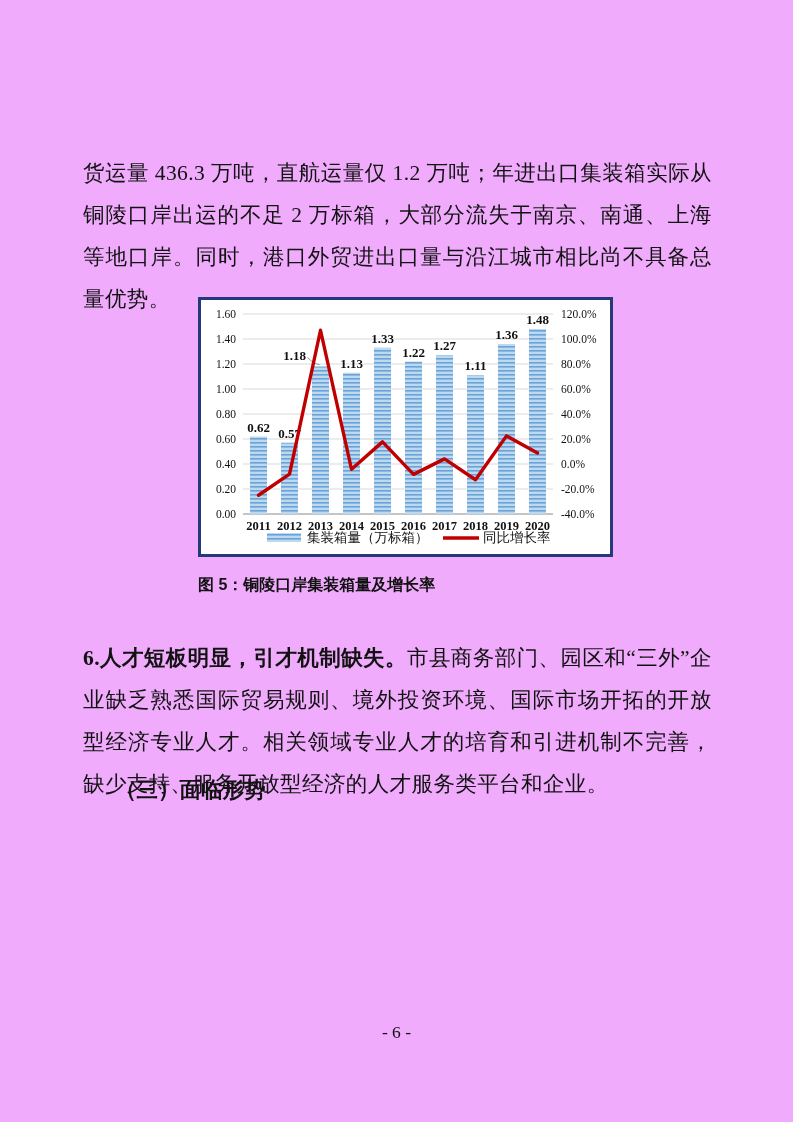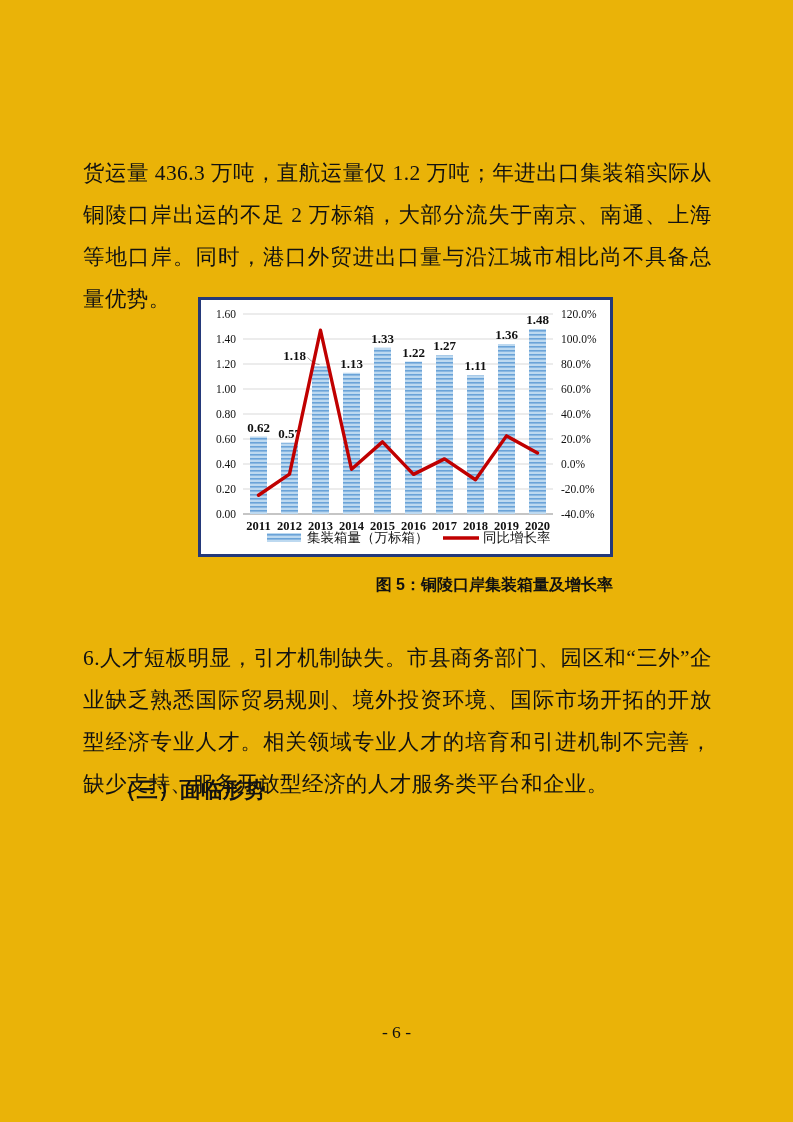--- a/index.html
+++ b/index.html
@@ -1,55 +1,55 @@
 <!DOCTYPE html>
 <html><head>
 <meta charset="utf-8">
 <style>
   html,body{margin:0;padding:0;background:#888;}
   .page{
     position:relative;
     width:793px;height:1122px;
     margin:0 auto;
-    background:#eab308;
+    background:#f0abfc;
     font-family:"Liberation Serif","DejaVu Serif",serif;
     color:#121212;
     overflow:hidden;
   }
   .bodytext{
     position:absolute;
     left:83px;width:629px;
     font-size:21.5px;
     line-height:42px;
     letter-spacing:0.4px;
     text-align:justify;
     text-justify:inter-character;
   }
   .indent{text-indent:2em;}
-  .lead-bold{font-weight:400;}
+  .lead-bold{font-weight:700;}
   .section-heading{
     position:absolute;
     left:83px;width:629px;
     padding-left:32px;
     font-size:21.5px;
     font-weight:700;
     line-height:42px;
   }
   .chart-frame{
     position:absolute;
     left:198px;top:297px;
     width:409px;height:254px;
     border:3px solid #24397a;
     background:#ffffff;
   }
   .figure-caption{
     position:absolute;
     left:198px;top:575px;
     width:415px;
-    text-align:right;
+    text-align:left;
     font-family:"Liberation Sans","DejaVu Sans",sans-serif;
     font-size:16px;
     font-weight:700;
     color:#111111;
   }
   .page-footer{
     position:absolute;
     left:0;top:1022px;
     width:793px;
     text-align:center;

